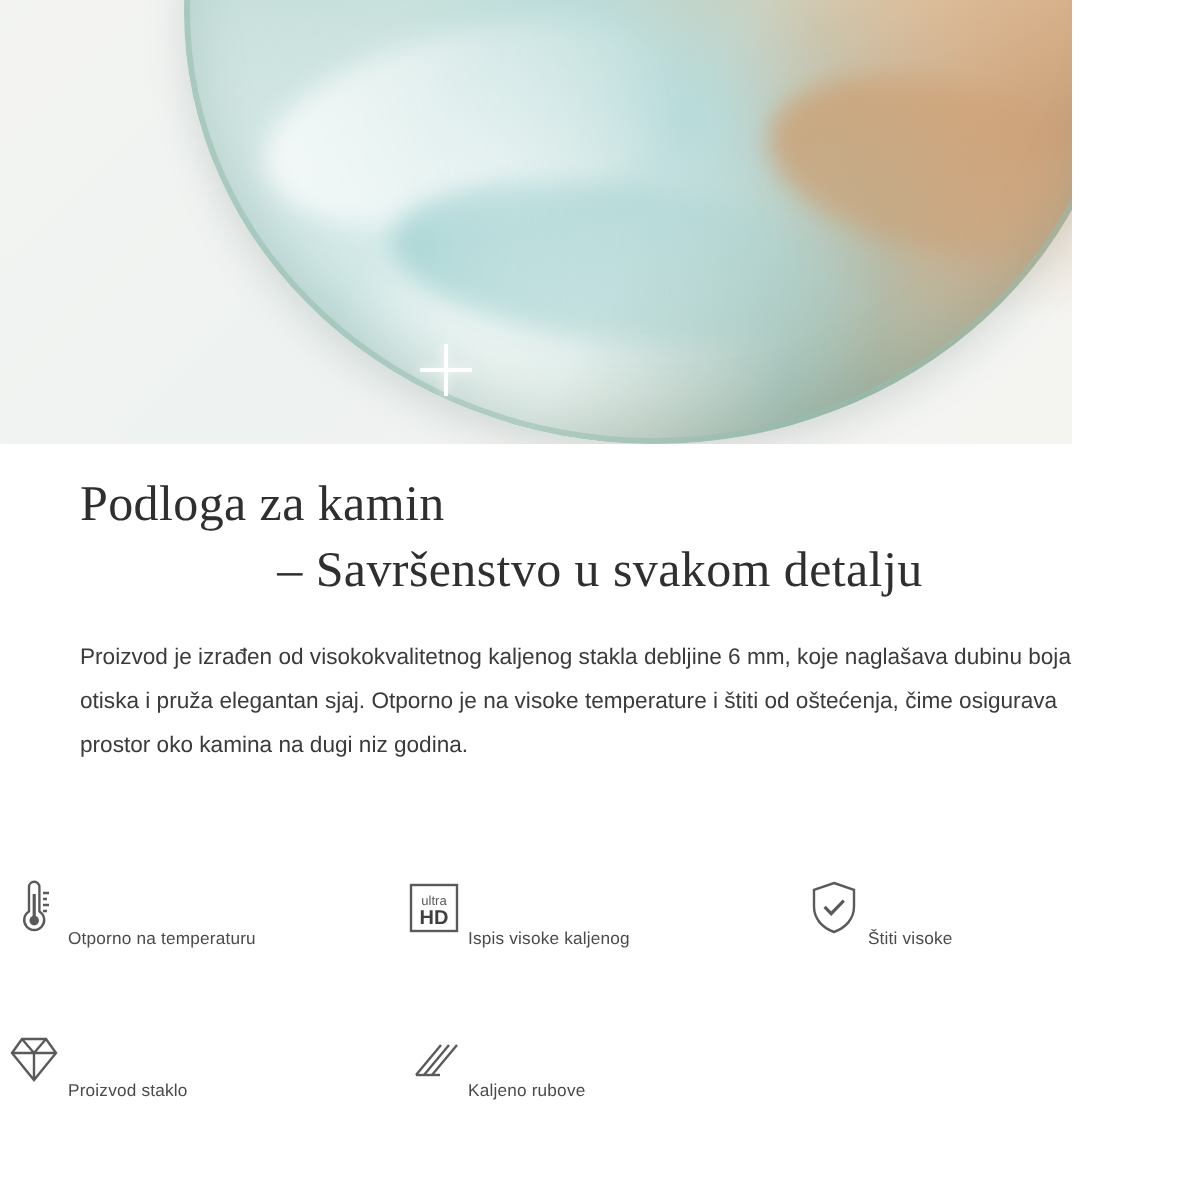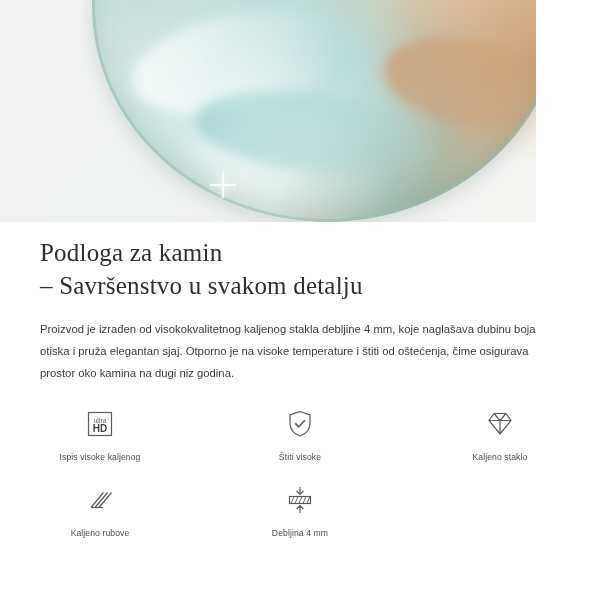--- a/index.html
+++ b/index.html
@@ -104,21 +104,21 @@
   .headline {
     margin: 0;
     padding: 14px 40px 0 40px;
     font-family: "Liberation Serif", serif;
     font-weight: 400;
     font-size: 25px;
     line-height: 1.32;
     color: #2f2f2f;
     letter-spacing: 0.2px;
   }
-  .headline .line2 { display: block; }
+  .headline .line2 { display: block; text-align: center; }
   .body-copy {
     margin: 0;
     padding: 16px 40px 0 40px;
     font-size: 11.3px;
     line-height: 1.95;
     color: #3b3b3b;
   }
 
   
   .features {
@@ -126,22 +126,22 @@
     left: 0;
     top: 398px;
     width: 600px;
     display: flex;
     flex-wrap: wrap;
   }
   .feature {
     width: 33.3333%;
     height: 76px;
     display: flex;
-    flex-direction: column;
-    align-items: center;
+    flex-direction: row;
+    align-items: flex-end;
     justify-content: flex-start;
     padding-top: 6px;
     box-sizing: border-box;
   }
   .feature .glyph {
     height: 40px;
     display: flex;
     align-items: center;
     justify-content: center;
   }
@@ -168,25 +168,36 @@
       <span class="marble-streak s4"></span>
     </div>
     <span class="sparkle"></span>
   </div>
 
   <div class="content">
     <h1 class="headline">
       <span>Podloga za kamin</span>
       <span class="line2">– Savršenstvo u svakom detalju</span>
     </h1>
-    <p class="body-copy">Proizvod je izrađen od visokokvalitetnog kaljenog stakla debljine 4 mm, koje naglašava dubinu boja otiska i pruža elegantan sjaj. Otporno je na visoke temperature i štiti od oštećenja, čime osigurava prostor oko kamina na dugi niz godina.</p>
+    <p class="body-copy">Proizvod je izrađen od visokokvalitetnog kaljenog stakla debljine 6 mm, koje naglašava dubinu boja otiska i pruža elegantan sjaj. Otporno je na visoke temperature i štiti od oštećenja, čime osigurava prostor oko kamina na dugi niz godina.</p>
   </div>
 
   <div class="features">
 
+    <div class="feature">
+      <span class="glyph">
+        <svg width="34" height="34" viewBox="0 0 34 34" fill="none" stroke="#5a5a5a" stroke-width="1.2">
+          <path d="M14.5 6.5a2.6 2.6 0 0 1 5.2 0v12.2a5 5 0 1 1-5.2 0z"></path>
+          <circle cx="17.1" cy="23.3" r="2.4" fill="#5a5a5a" stroke="none"></circle>
+          <rect x="16.3" y="10" width="1.6" height="11" fill="#5a5a5a" stroke="none"></rect>
+          <path d="M21.5 9.5h3M21.5 12.5h2M21.5 15.5h3M21.5 18.5h2"></path>
+        </svg>
+      </span>
+      <span class="caption">Otporno na temperaturu</span>
+    </div>
 
     <div class="feature">
       <span class="glyph">
         <svg width="34" height="32" viewBox="0 0 34 32">
           <rect x="5.5" y="4.5" width="23" height="23" fill="none" stroke="#5a5a5a" stroke-width="1.2"></rect>
           <text x="17" y="14.5" text-anchor="middle" font-family="Liberation Sans, sans-serif" font-size="6.5" fill="#5a5a5a">ultra</text>
           <text x="17" y="24" text-anchor="middle" font-family="Liberation Sans, sans-serif" font-size="10" font-weight="bold" fill="#3f3f3f">HD</text>
         </svg>
       </span>
       <span class="caption">Ispis visoke kaljenog</span>
@@ -202,41 +213,30 @@
       <span class="caption">Štiti visoke</span>
     </div>
 
     <div class="feature">
       <span class="glyph">
         <svg width="34" height="30" viewBox="0 0 34 30" fill="none" stroke="#5a5a5a" stroke-width="1.2">
           <path d="M6 11.5L11 4.5h12l5 7-11 13.5z"></path>
           <path d="M6 11.5h22M11 4.5l6 7 6-7M17 11.5V25"></path>
         </svg>
       </span>
-      <span class="caption">Kaljeno staklo</span>
+      <span class="caption">Proizvod staklo</span>
     </div>
 
     <div class="feature">
       <span class="glyph">
         <svg width="34" height="30" viewBox="0 0 34 30" fill="none" stroke="#5a5a5a" stroke-width="1.2">
           <path d="M8 22.5L20.5 7.5"></path>
           <path d="M12 22.5L24.5 7.5"></path>
           <path d="M16 22.5L28.5 7.5"></path>
           <path d="M8 22.5h12"></path>
         </svg>
       </span>
       <span class="caption">Kaljeno rubove</span>
     </div>
 
-    <div class="feature">
-      <span class="glyph">
-        <svg width="34" height="32" viewBox="0 0 34 32" fill="none" stroke="#5a5a5a" stroke-width="1.2">
-          <path d="M17 3v6.5M13.6 7l3.4 3.4L20.4 7"></path>
-          <path d="M17 29v-6.5M13.6 25l3.4-3.4 3.4 3.4"></path>
-          <rect x="6.5" y="12.5" width="21" height="7" fill="none"></rect>
-          <path d="M8 19.5l3-7M12 19.5l3-7M16 19.5l3-7M20 19.5l3-7M24 19.5l3-7" stroke-width="0.9"></path>
-        </svg>
-      </span>
-      <span class="caption">Debljina 4 mm</span>
-    </div>
 
   </div>
 </div>
 
 </body></html>

